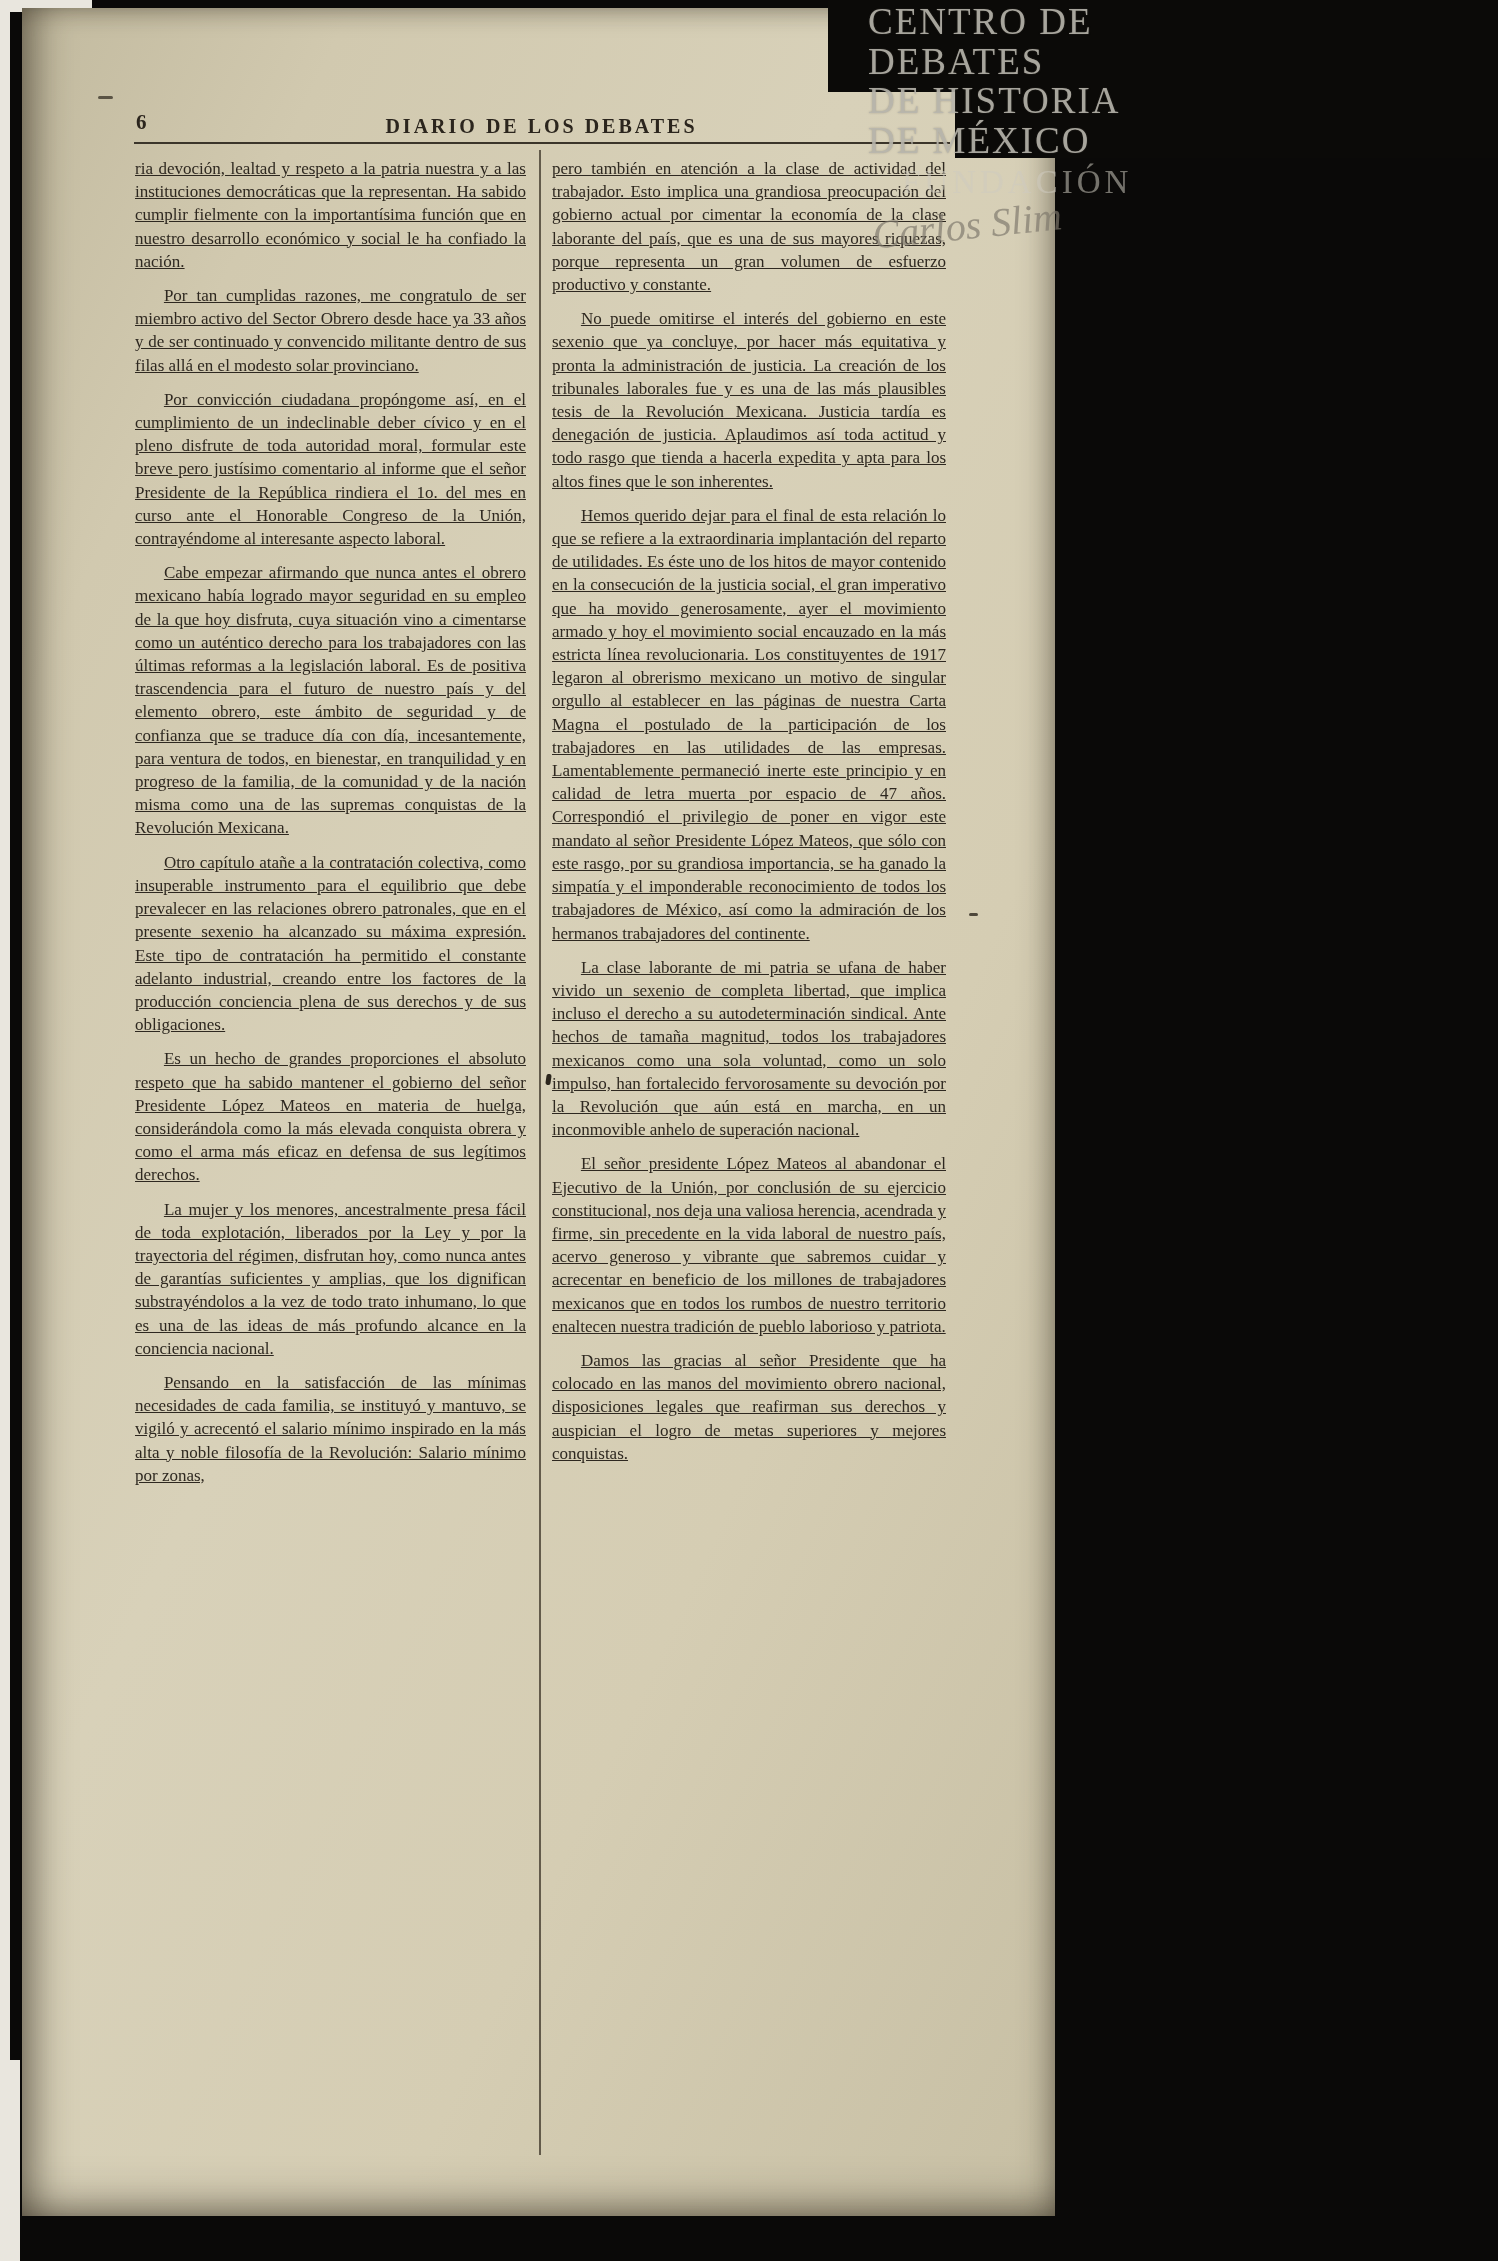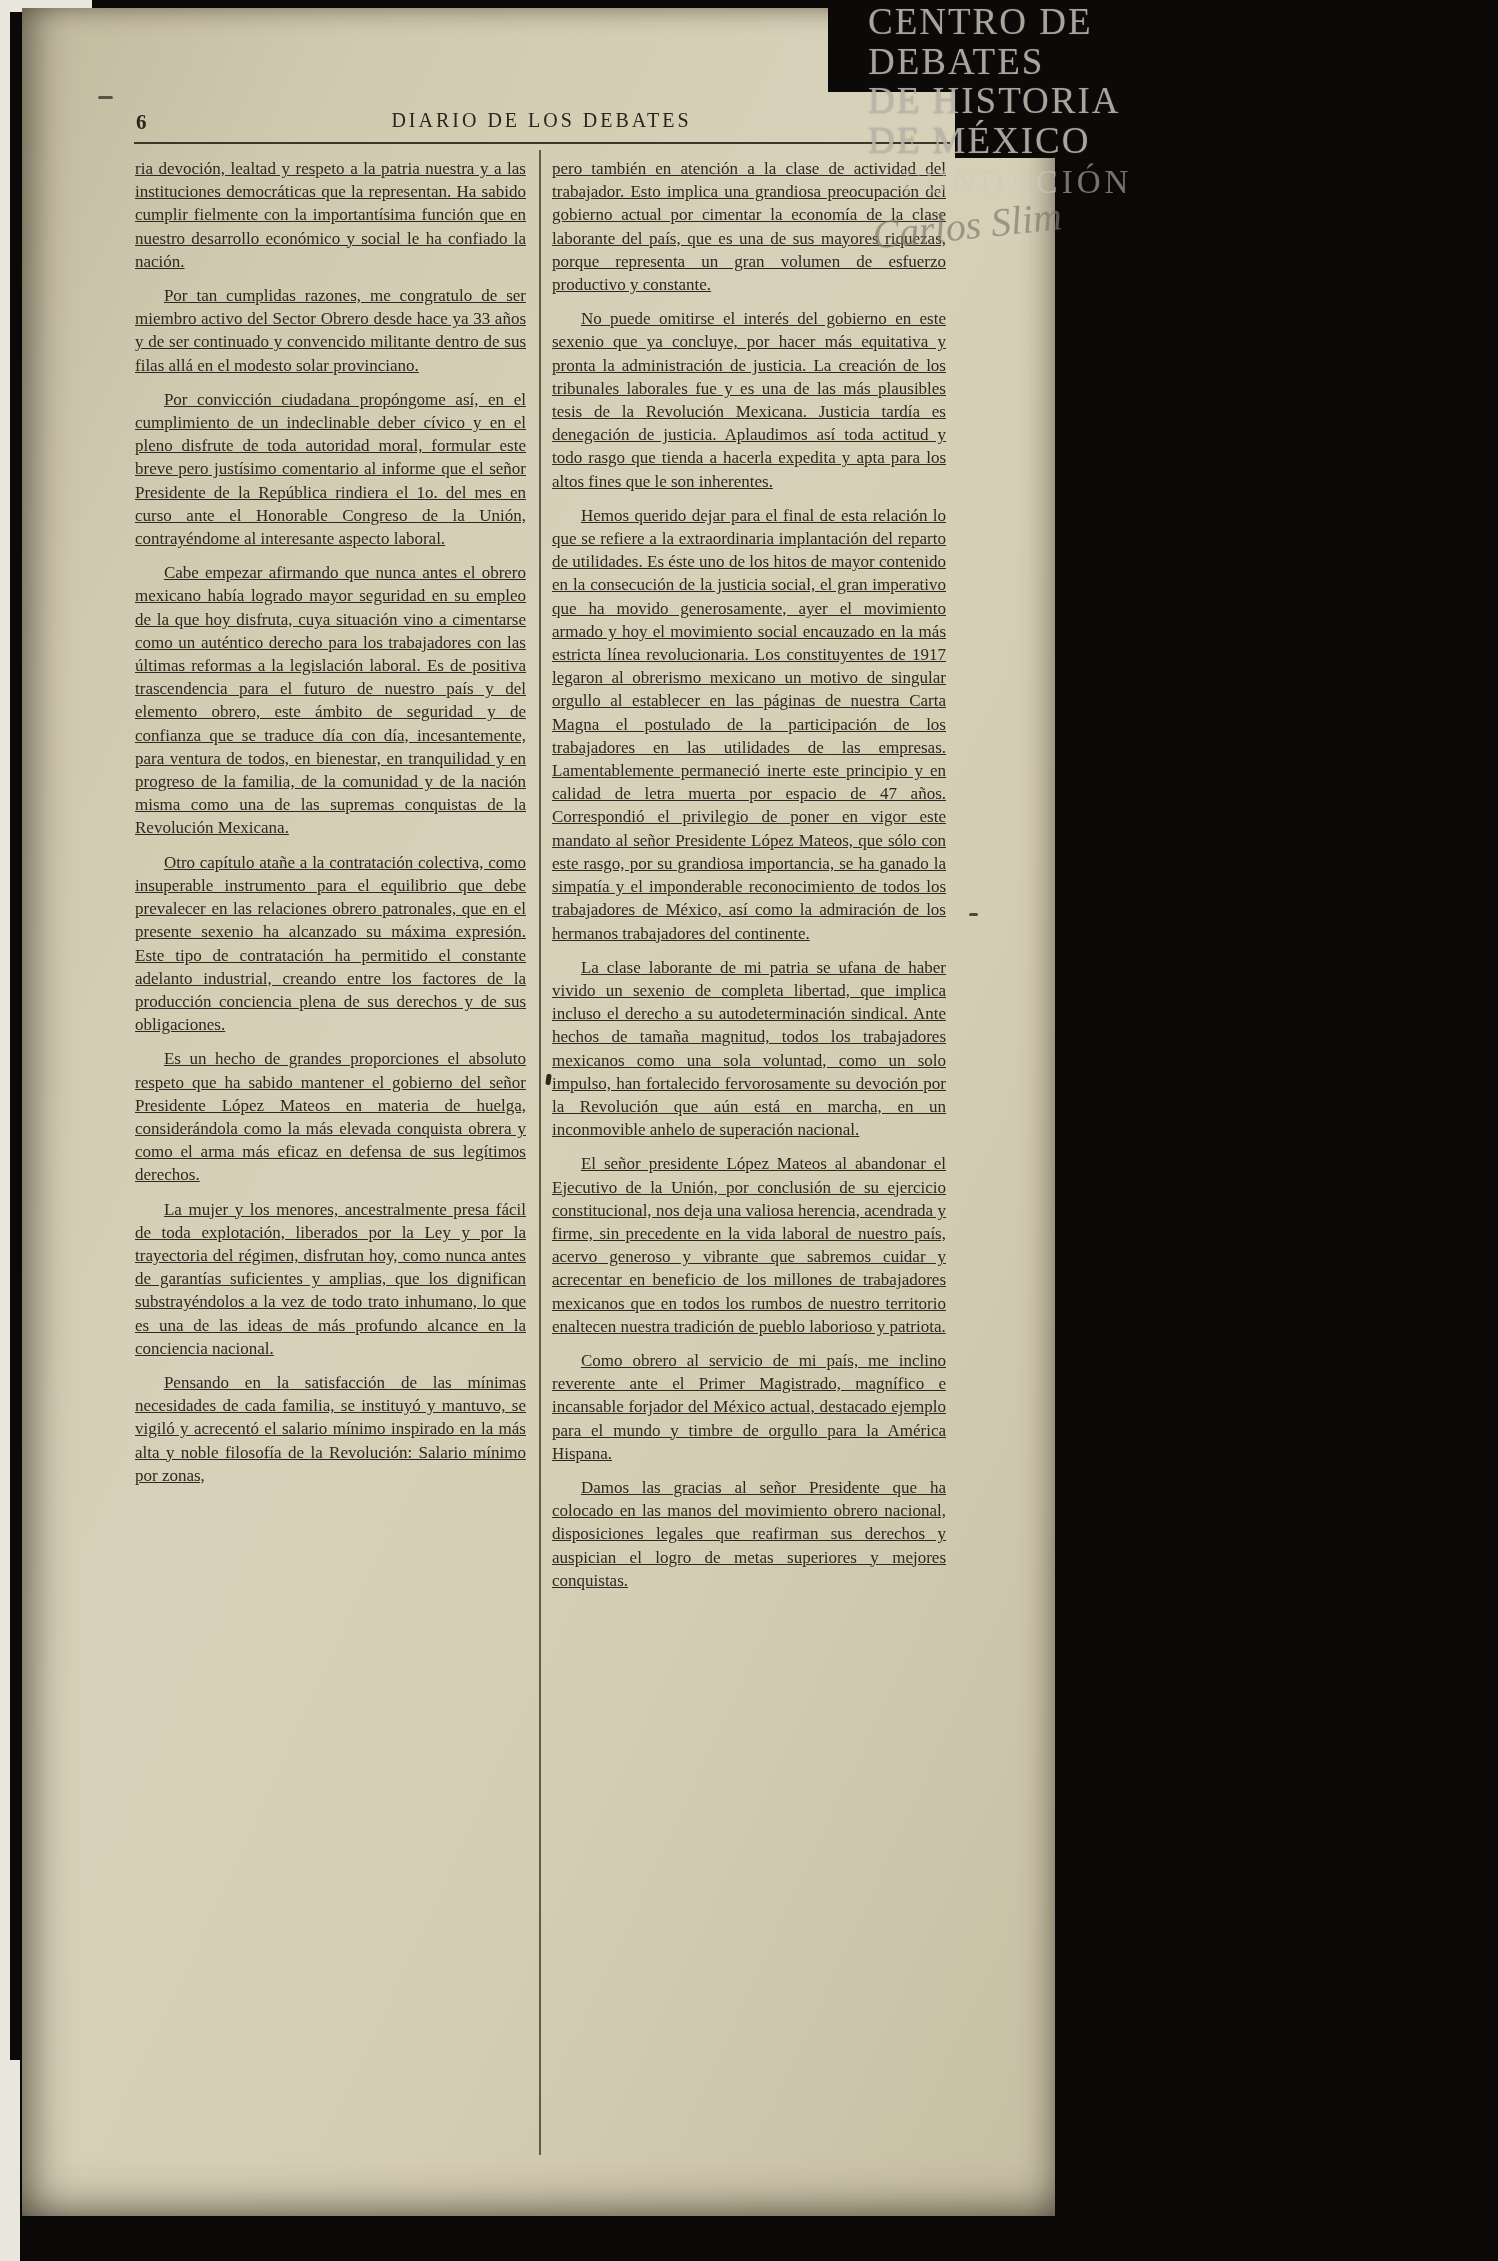--- a/index.html
+++ b/index.html
@@ -48,26 +48,26 @@
   }
   .page-number {
     position: absolute;
     left: 114px; top: 102px;
     font-size: 21px;
     font-weight: bold;
     color: #2b251d;
   }
   .page-title {
     position: absolute;
-    left: 113px; top: 101px;
+    left: 113px; top: 107px;
     width: 813px;
     margin: 0;
     text-align: center;
     font-size: 20px;
-    font-weight: normal;
+    font-weight: bold;
     letter-spacing: 3px;
     color: #2b251d;
   }
   .header-rule {
     position: absolute;
     left: 112px; top: 134px;
     width: 816px; height: 2px;
     background: #3b352a;
   }
   .column {
@@ -170,21 +170,20 @@
     </section>
 
     <div class="column-divider"></div>
 
     <section class="column right">
       <p>pero también en atención a la clase de actividad del trabajador. Esto implica una grandiosa preocupación del gobierno actual por cimentar la economía de la clase laborante del país, que es una de sus mayores riquezas, porque representa un gran volumen de esfuerzo productivo y constante.</p>
       <p>No puede omitirse el interés del gobierno en este sexenio que ya concluye, por hacer más equitativa y pronta la administración de justicia. La creación de los tribunales laborales fue y es una de las más plausibles tesis de la Revolución Mexicana. Justicia tardía es denegación de justicia. Aplaudimos así toda actitud y todo rasgo que tienda a hacerla expedita y apta para los altos fines que le son inherentes.</p>
       <p>Hemos querido dejar para el final de esta relación lo que se refiere a la extraordinaria implantación del reparto de utilidades. Es éste uno de los hitos de mayor contenido en la consecución de la justicia social, el gran imperativo que ha movido generosamente, ayer el movimiento armado y hoy el movimiento social encauzado en la más estricta línea revolucionaria. Los constituyentes de 1917 legaron al obrerismo mexicano un motivo de singular orgullo al establecer en las páginas de nuestra Carta Magna el postulado de la participación de los trabajadores en las utilidades de las empresas. Lamentablemente permaneció inerte este principio y en calidad de letra muerta por espacio de 47 años. Correspondió el privilegio de poner en vigor este mandato al señor Presidente López Mateos, que sólo con este rasgo, por su grandiosa importancia, se ha ganado la simpatía y el imponderable reconocimiento de todos los trabajadores de México, así como la admiración de los hermanos trabajadores del continente.</p>
       <p>La clase laborante de mi patria se ufana de haber vivido un sexenio de completa libertad, que implica incluso el derecho a su autodeterminación sindical. Ante hechos de tamaña magnitud, todos los trabajadores mexicanos como una sola voluntad, como un solo impulso, han fortalecido fervorosamente su devoción por la Revolución que aún está en marcha, en un inconmovible anhelo de superación nacional.</p>
       <p>El señor presidente López Mateos al abandonar el Ejecutivo de la Unión, por conclusión de su ejercicio constitucional, nos deja una valiosa herencia, acendrada y firme, sin precedente en la vida laboral de nuestro país, acervo generoso y vibrante que sabremos cuidar y acrecentar en beneficio de los millones de trabajadores mexicanos que en todos los rumbos de nuestro territorio enaltecen nuestra tradición de pueblo laborioso y patriota.</p>
-      <p>Como obrero al servicio de mi país, me inclino reverente ante el Primer Magistrado, magnífico e incansable forjador del México actual, destacado ejemplo para el mundo y timbre de orgullo para la América Hispana.</p>
       <p>Damos las gracias al señor Presidente que ha colocado en las manos del movimiento obrero nacional, disposiciones legales que reafirman sus derechos y auspician el logro de metas superiores y mejores conquistas.</p>
     </section>
 
     <div class="speck speck-1"></div>
     <div class="speck speck-2"></div>
     <div class="speck speck-3"></div>
   </div>
 
   <div class="black-corner-a"></div>
   <div class="black-corner-b"></div>

